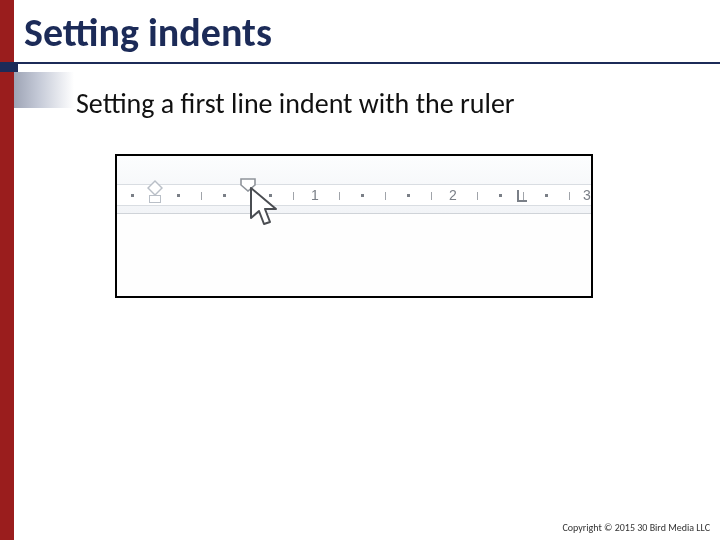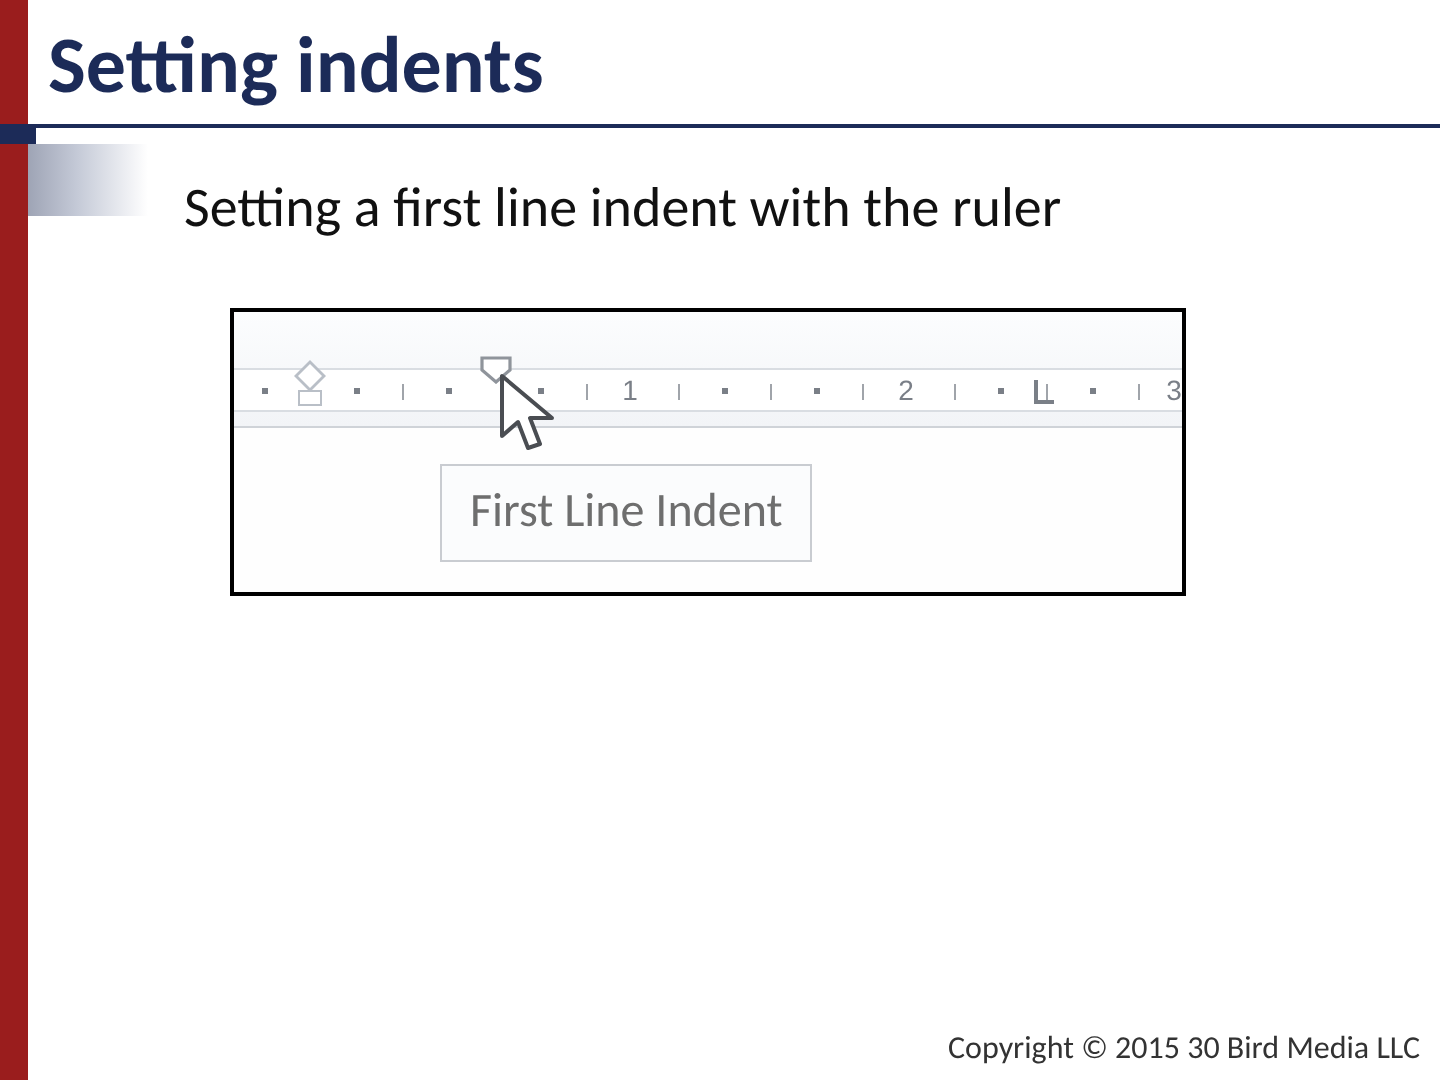--- a/index.html
+++ b/index.html
@@ -57,21 +57,21 @@
     left: 14px;
     top: 72px;
     width: 60px;
     height: 36px;
     background: linear-gradient(to right, #8d94a8 0%, #b9bfcf 40%, #ffffff 100%);
     opacity: 0.85;
   }
 
   .subtitle {
     position: absolute;
-    left: 92px;
+    left: 76px;
     top: 86px;
     font-size: 28px;
     color: #111;
   }
 
   
   .shot {
     position: absolute;
     left: 115px;
     top: 154px;
@@ -228,21 +228,21 @@
     font-size: 24px;
     font-family: "Segoe UI", Calibri, Arial, sans-serif;
     white-space: nowrap;
   }
 
   
   .copyright {
     position: absolute;
     right: 10px;
     bottom: 6px;
-    font-size: 16px;
+    font-size: 10px;
     color: #333;
     font-family: Calibri, Arial, sans-serif;
   }
 </style>
 </head>
 <body>
 
 <div class="left-strip"></div>
 
 <div class="title">Setting indents</div>
@@ -295,16 +295,15 @@
       <path d="M1 1 H15 V7 L8 13 L1 7 Z" fill="#ffffff" stroke="#8f949b" stroke-width="1.6"></path>
     </svg>
   </div>
 
   <div class="cursor">
     <svg width="34" height="42" viewBox="0 0 34 42">
       <path d="M2 2 L2 32 L10 25 L15 38 L21 36 L16 23 L27 23 Z" fill="#ffffff" stroke="#4a4d52" stroke-width="2" stroke-linejoin="round"></path>
     </svg>
   </div>
 
-  <div class="tooltip">First Line Indent</div>
 </div>
 
 <div class="copyright">Copyright © 2015 30 Bird Media LLC</div>
 
 </body></html>

